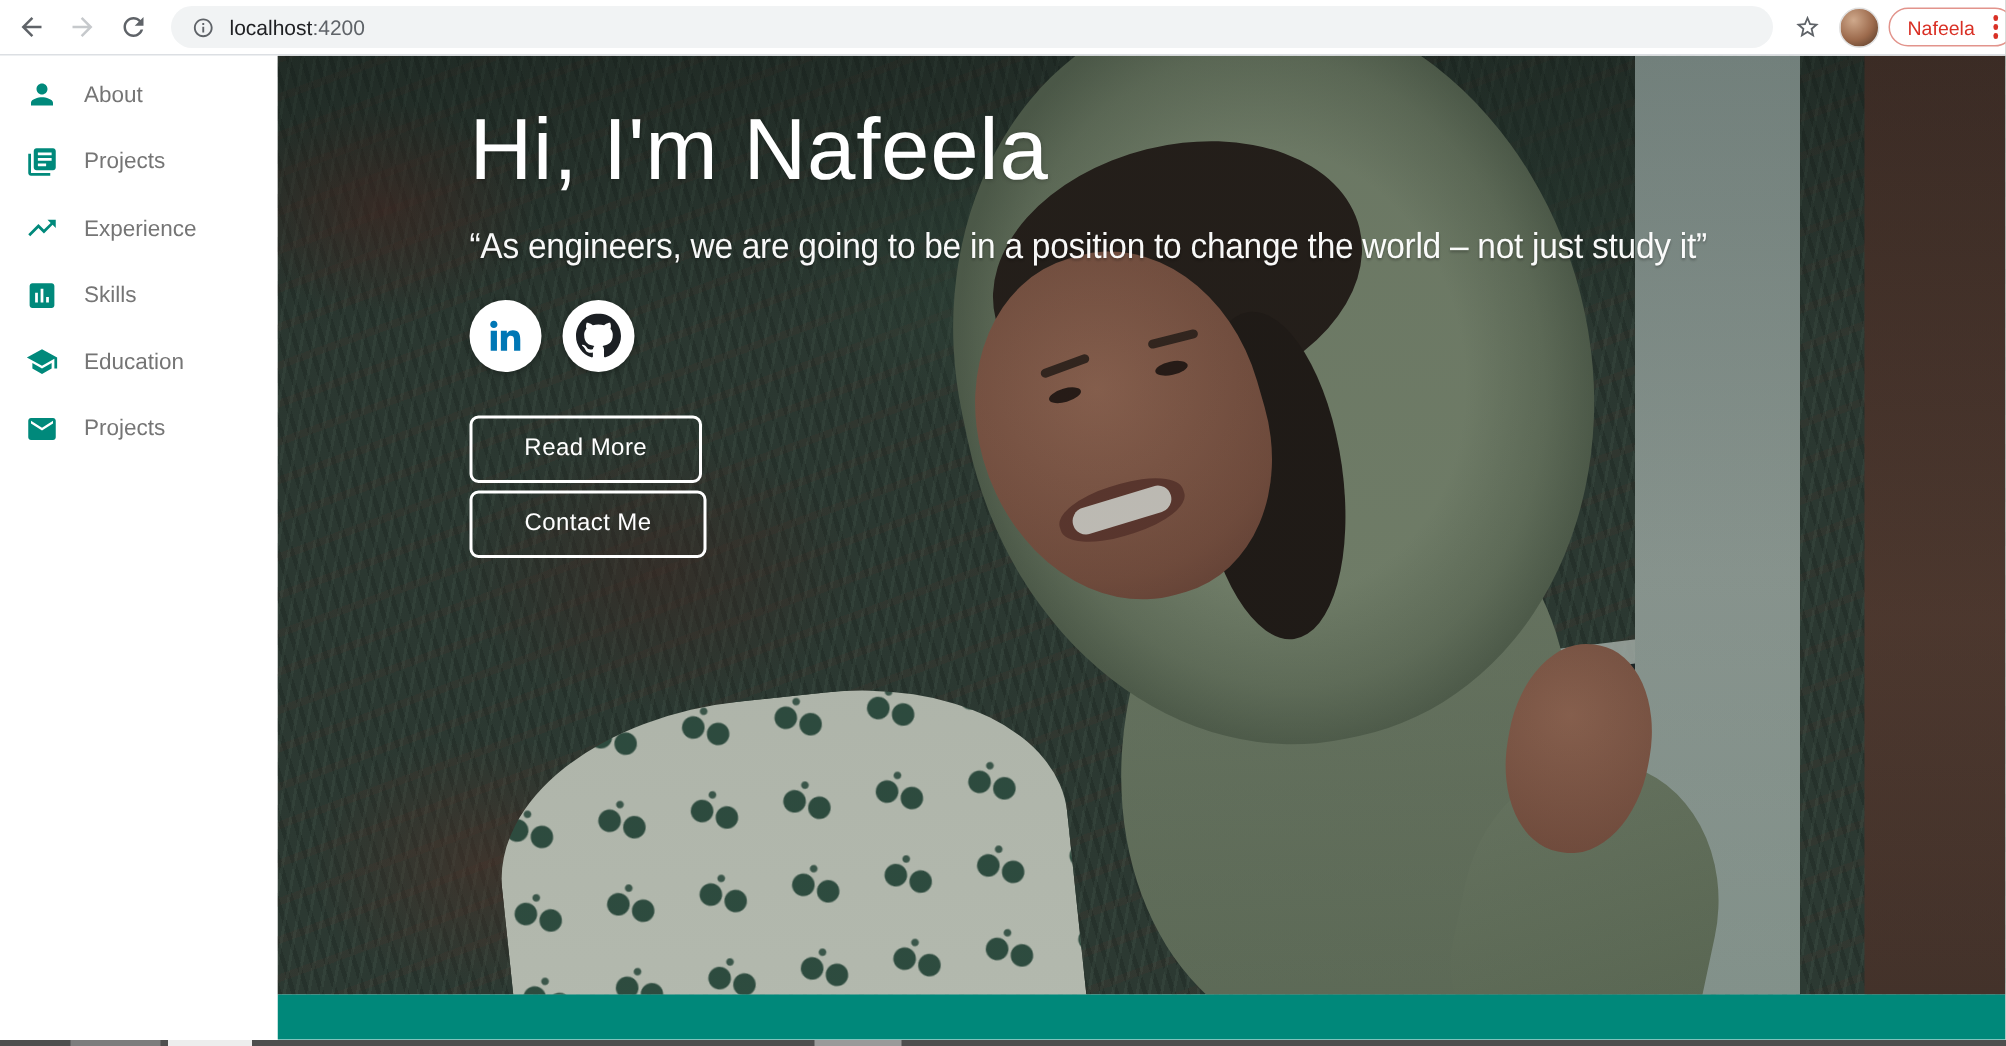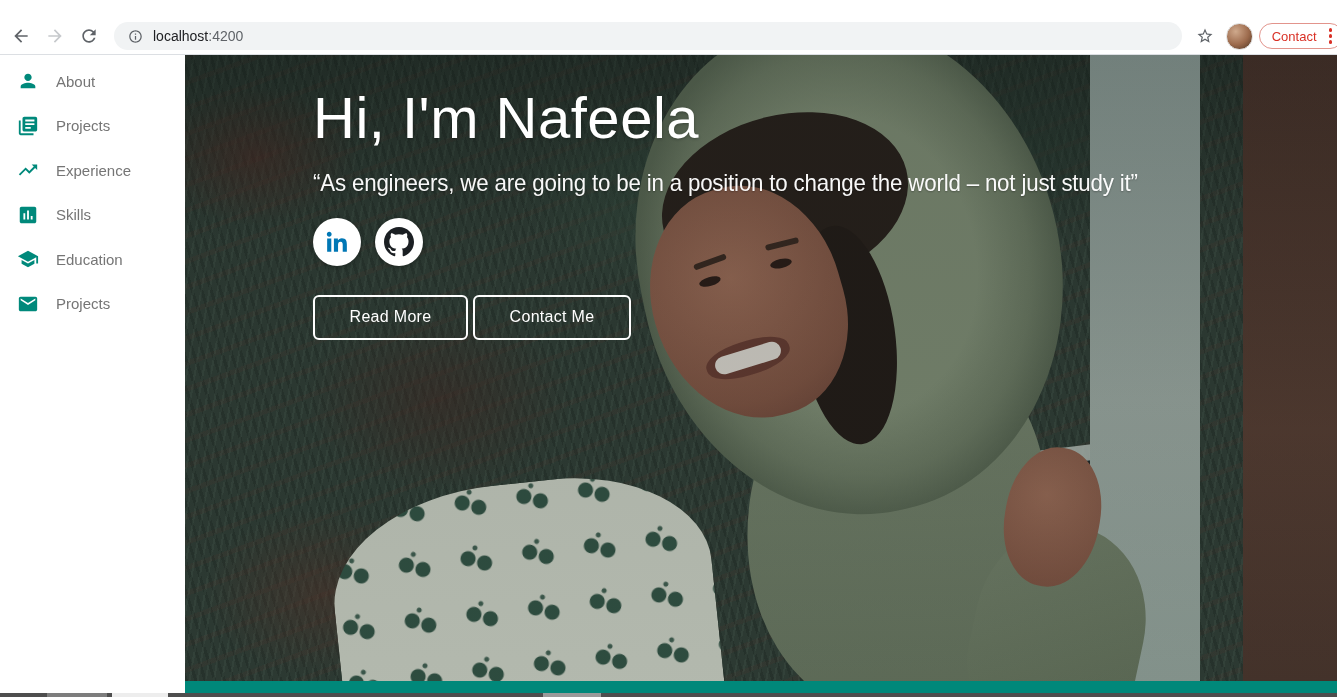--- a/index.html
+++ b/index.html
@@ -1,21 +1,21 @@
 <!DOCTYPE html>
 <html><head>
 <meta charset="utf-8">
 <style>
   * { margin:0; padding:0; box-sizing:border-box; }
   html,body { width:1337px; height:697px; overflow:hidden; background:#fff;
     font-family:"Liberation Sans", sans-serif; }
 
   
   .toolbar { height:37px; background:#fff; border-bottom:1px solid #dcdfe3;
-    display:flex; align-items:center; padding:0 8px 0 6px; position:relative; z-index:60;margin-top:18px; }
+    display:flex; align-items:center; padding:0 8px 0 6px; position:relative; z-index:60; }
   .nav-btn { width:30px; height:30px; border-radius:50%; display:flex;
     align-items:center; justify-content:center; flex:0 0 auto; margin-right:4px; }
   .nav-btn svg { width:20px; height:20px; }
   .omnibox { flex:1 1 auto; height:28px; background:#f1f3f4; border-radius:14px;
     display:flex; align-items:center; padding:0 14px; margin:0 8px 0 6px; min-width:0; }
   .omnibox svg { width:15px; height:15px; flex:0 0 auto; margin-right:10px; }
   .url { font-size:14px; color:#202124; white-space:nowrap; }
   .url .rest { color:#5f6368; }
   .star-btn { width:30px; height:30px; display:flex; align-items:center; justify-content:center; flex:0 0 auto; }
   .star-btn svg { width:18px; height:18px; }
@@ -107,21 +107,21 @@
     text-shadow:0 1px 3px rgba(0,0,0,.25); }
   .typed-line { margin-top:24px; font-size:27px; font-weight:400; }
   .caret { font-weight:300; }
   .quote { margin-top:17px; font-size:24px; white-space:nowrap; letter-spacing:-.2px;
     transform:scaleX(.93); transform-origin:left center; opacity:.97;
     text-shadow:0 1px 2px rgba(0,0,0,.3); }
   .socials { margin-top:21px; display:flex; gap:14px; }
   .social-circle { width:48px; height:48px; border-radius:50%; background:#fff;
     display:flex; align-items:center; justify-content:center; cursor:pointer;
     box-shadow:0 1px 5px rgba(0,0,0,.35); }
-  .btn-row { margin-top:29px; display:flex; gap:5px; }
+  .btn-row { margin-top:29px; display:flex; gap:5px;flex-direction:column; }
   .btn { height:45px; border:2px solid #fff; border-radius:6px; background:transparent;
     color:#fff; font-size:16px; letter-spacing:.3px; cursor:pointer;
     font-family:"Liberation Sans", sans-serif;
     display:flex; align-items:center; justify-content:center; }
   .btn.b1 { width:155px; } .btn.b2 { width:158px; }
 
   .teal-bar { position:absolute; top:626px; left:0; width:1152px; height:30px;
     background:#00887a; }
 
   
@@ -157,21 +157,21 @@
       </svg>
     <span class="url"><span>localhost</span><span class="rest">:4200</span></span>
   </div>
   <div class="star-btn">
     <svg viewBox="0 0 24 24">
         <path fill="#5f6368" d="M22 9.24l-7.19-.62L12 2 9.19 8.63 2 9.24l5.46 4.73L5.82 21 12 17.27 18.18 21l-1.63-7.03L22 9.24zM12 15.4l-3.76 2.27 1-4.28-3.32-2.88 4.38-.38L12 6.1l1.71 4.04 4.38.38-3.32 2.88 1 4.28L12 15.4z"></path>
       </svg>
   </div>
   <div class="avatar"></div>
   <div class="update-pill">
-    <span class="update-label">Contact</span>
+    <span class="update-label">Nafeela</span>
     <span class="kebab">
         <i></i>
         <i></i>
         <i></i>
       </span>
   </div>
 </div>
 
 <div class="main">
 

